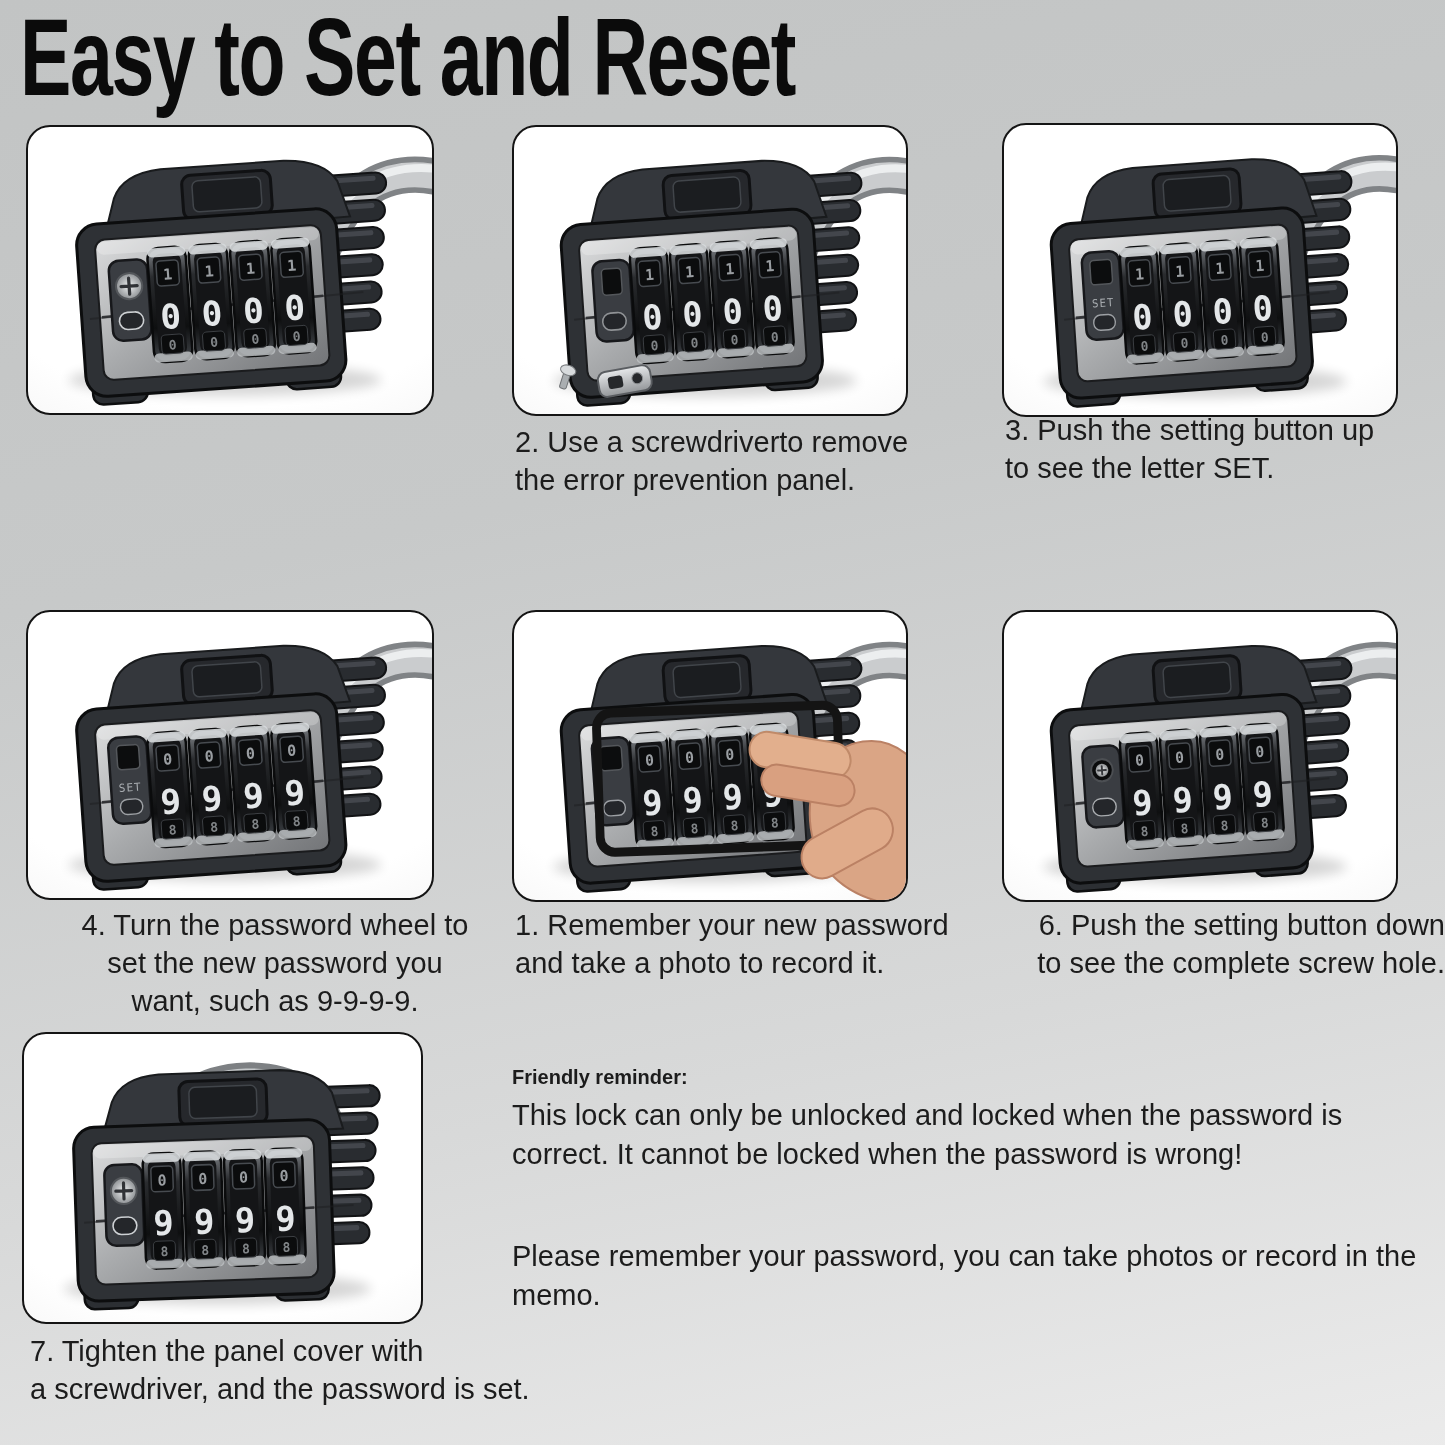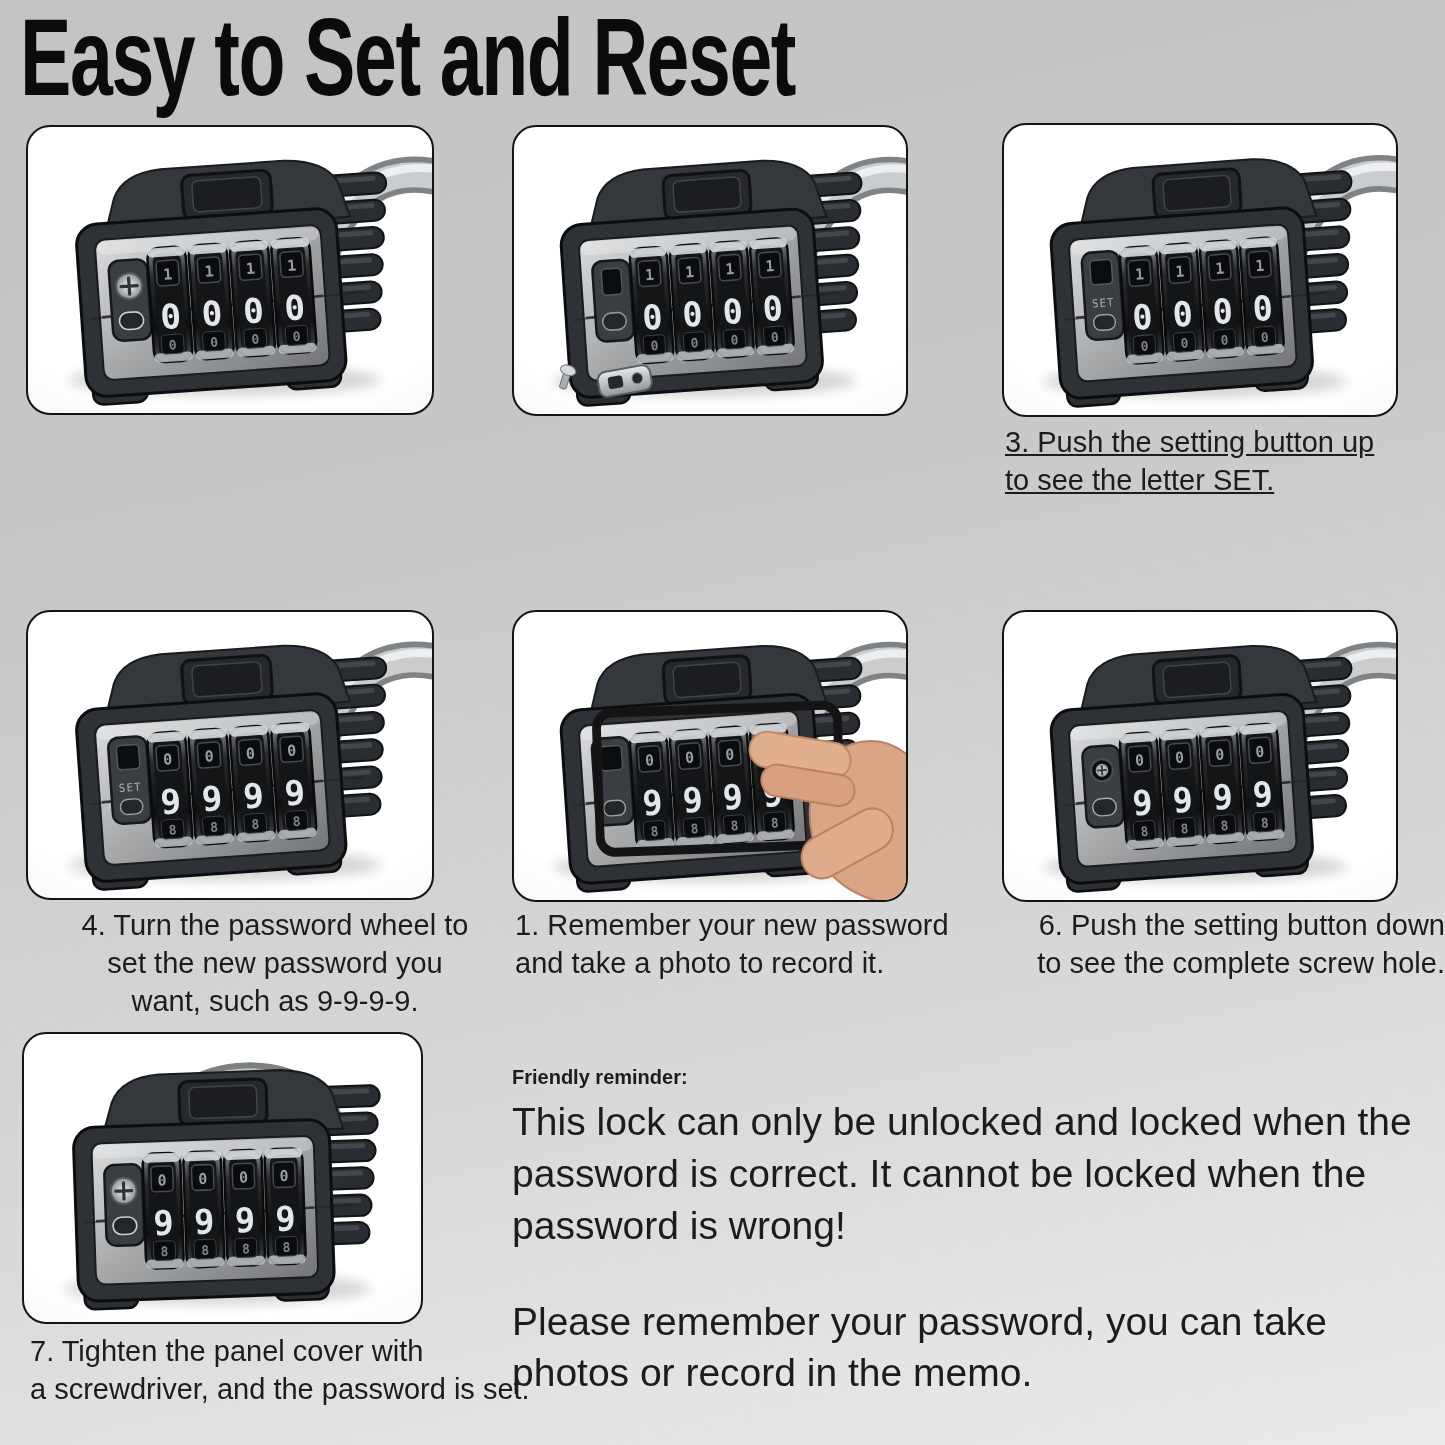--- a/index.html
+++ b/index.html
@@ -16,29 +16,29 @@
   .caption{position:absolute;font-size:29px;line-height:1.31;color:#1c1c1c;white-space:pre-line;}
   .p1{left:26px;top:125px;width:404px;height:286px;}
   .p2{left:512px;top:125px;width:392px;height:287px;}
   .p3{left:1002px;top:123px;width:392px;height:290px;}
   .p4{left:26px;top:610px;width:404px;height:286px;}
   .p5{left:512px;top:610px;width:392px;height:288px;}
   .p6{left:1002px;top:610px;width:392px;height:288px;}
   .p7{left:22px;top:1032px;width:397px;height:288px;}
   .t1{left:30px;top:424px;width:480px;}
   .t2{left:515px;top:424px;width:480px;}
-  .t3{left:1005px;top:424px;width:440px;text-decoration:underline;}
+  .t3{left:1005px;top:412px;width:440px;}
   .t4{left:30px;top:907px;width:490px;text-align:center;}
   .t5{left:515px;top:907px;width:500px;}
   .t6{left:1005px;top:907px;width:440px;text-align:right;}
   .t7{left:30px;top:1333px;width:640px;}
   .reminder{position:absolute;left:512px;top:1064px;width:932px;color:#1c1c1c;}
   .rem-title{font-weight:bold;font-size:20px;line-height:1.3;}
-  .rem-p{font-size:39px;line-height:1.33;margin:6px 0 0 0;}
-  .rem-p2{margin-top:44px;}
+  .rem-p{font-size:29px;line-height:1.33;margin:6px 0 0 0;}
+  .rem-p2{margin-top:64px;}
 </style>
 </head>
 <body>
 
 <div class="canvas">
   <div class="title">Easy to Set and Reset</div>
 
   <div class="photo p1">
       <svg viewBox="0 0 400 285" preserveAspectRatio="none">
     <defs>
@@ -835,20 +835,22 @@
     <rect x="252" y="129" width="22" height="25" rx="4" fill="#0b0c0d" stroke="#474b50" stroke-width="1.5"></rect>
     <text x="263" y="148" font-size="15" font-weight="bold" fill="#9a9ea2" text-anchor="middle">0</text>
     <text x="263" y="197" font-size="34" font-weight="bold" fill="#e4e7e9" text-anchor="middle">9</text>
     <rect x="252" y="203" width="22" height="19" rx="4" fill="#0b0c0d" stroke="#3c3f43" stroke-width="1"></rect>
     <text x="263" y="218" font-size="13" font-weight="bold" fill="#808487" text-anchor="middle">8</text>
           </g>
         </g>
     </svg>
     </div>
 
+  <div class="caption t2">2. Use a screwdriverto remove
+the error prevention panel.</div>
   <div class="caption t3">3. Push the setting button up
 to see the letter SET.</div>
   <div class="caption t4">4. Turn the password wheel to
 set the new password you
 want, such as 9-9-9-9.</div>
   <div class="caption t5">1. Remember your new password
 and take a photo to record it.</div>
   <div class="caption t6">6. Push the setting button down
 to see the complete screw hole.</div>
   <div class="caption t7">7. Tighten the panel cover with

